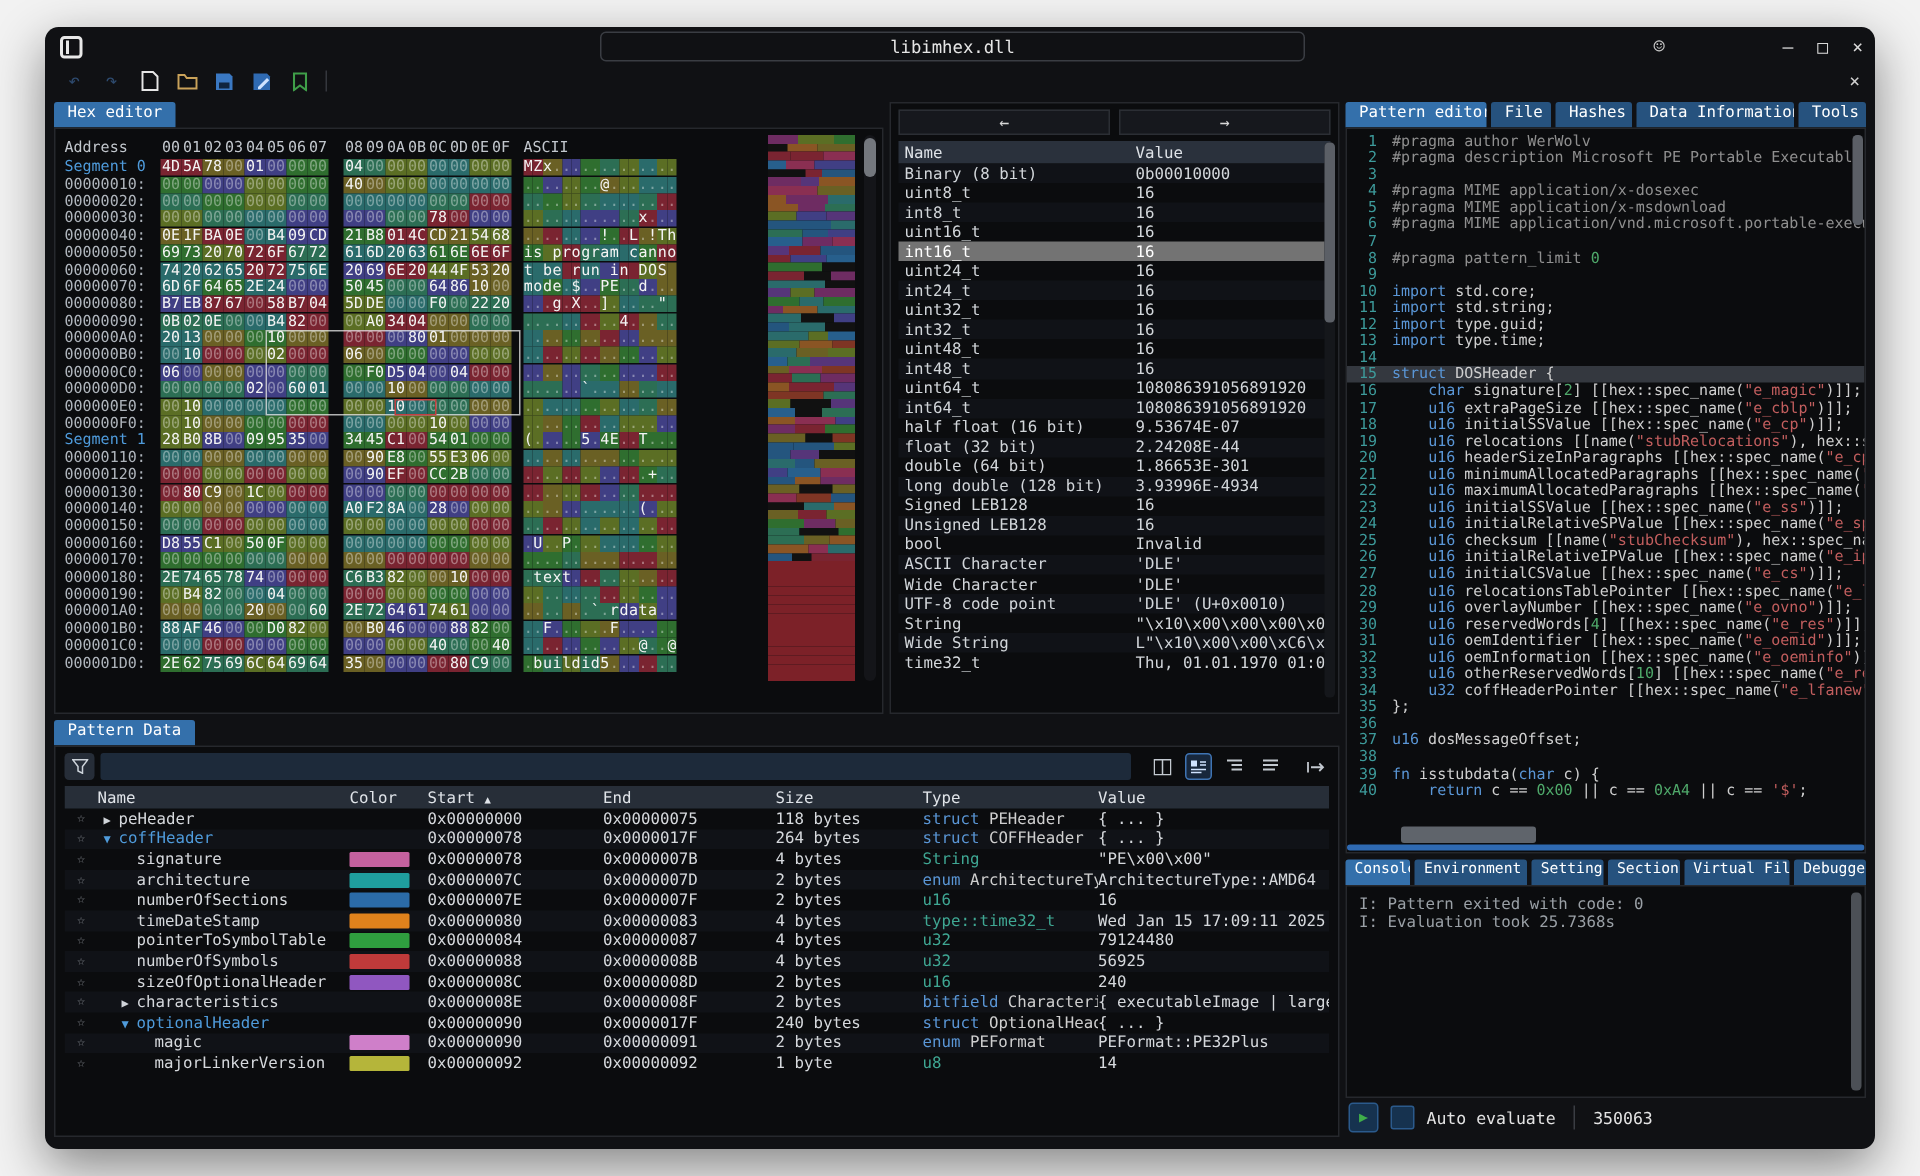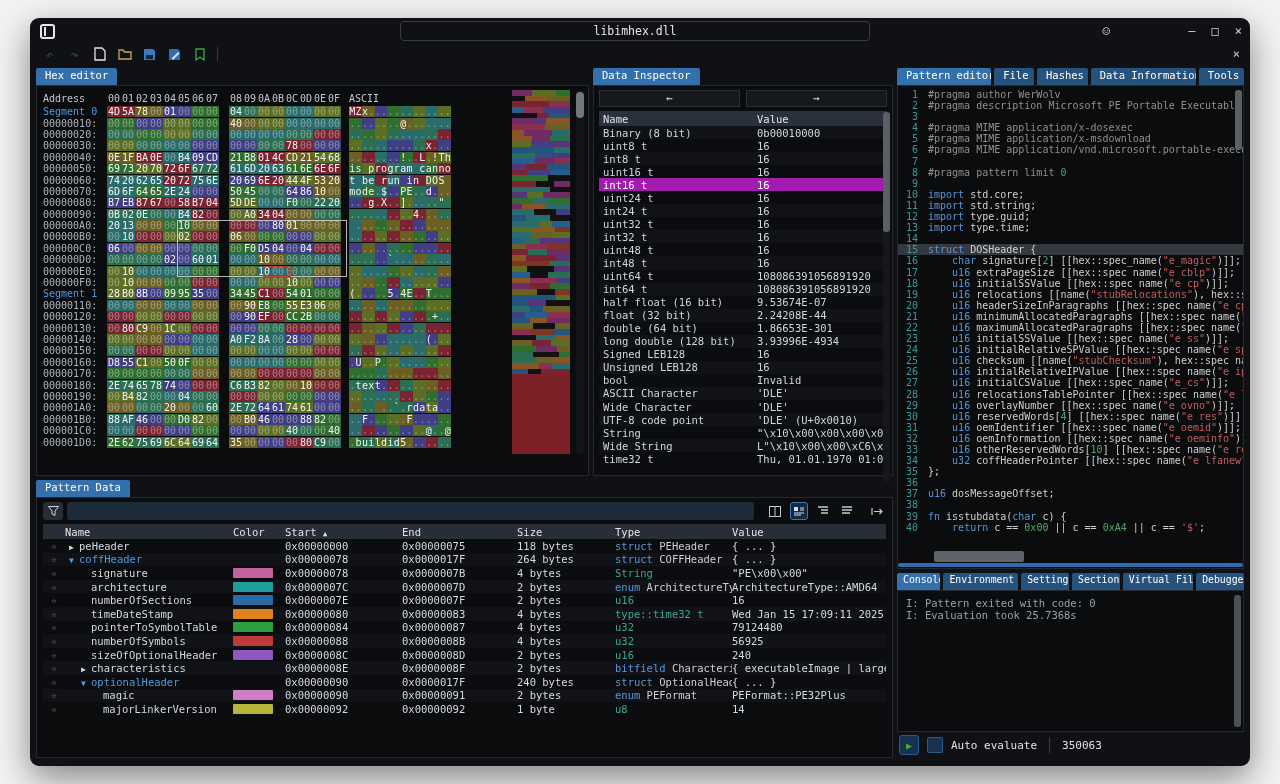--- a/index.html
+++ b/index.html
@@ -60,21 +60,21 @@
   .chevbox { width:20px; height:20px; border:1px solid #3a3f46; border-radius:3px; display:flex; align-items:center; justify-content:center; color:#cfd3d8; font-size:9px; line-height:7px; }
 
   
   .diwrap { width:300px; display:flex; flex-direction:column; }
   .dinav { display:flex; gap:6px; padding:4px 5px; }
   .dibtn { flex:1; height:17px; background:#16181d; border:1px solid #2b2e34; display:flex; align-items:center; justify-content:center; color:#d8d8d8; font-size:11px; }
   .ditable { font-size:10.5px; margin:0 5px; }
   .dihead { display:flex; background:#2a313c; color:#dfe3e8; height:15px; align-items:center; }
   .dirow { display:flex; height:13.05px; align-items:center; color:#d2d6da; }
   .dirow:nth-child(odd) { background:#101217; }
-  .dirow.sel { background:#a21caf; color:#fff;align-items:center; }
+  .dirow.sel { background:#737373; color:#fff;align-items:center; }
   .di-name { width:158px; flex:none; padding-left:4px; white-space:nowrap; overflow:hidden; }
   .di-val { flex:1; white-space:nowrap; overflow:hidden; }
   .di-scroll { position:absolute; right:2px; top:26px; width:7px; height:370px; background:#15171b; border-radius:3px; }
   .di-thumb { position:absolute; left:0; right:0; top:0; height:120px; background:#5b5f66; border-radius:3px; }
 
   
   .pdwrap { flex:1; display:flex; flex-direction:column; margin-top:4px; min-height:0; }
   .pd-filterrow { display:flex; align-items:center; gap:4px; padding:4px 6px 2px 6px; }
   .funnel { width:20px; height:18px; background:#262d38; border-radius:3px; display:flex; align-items:center; justify-content:center; color:#cdd3da; font-size:10px; }
   .pd-filter { flex:1; height:18px; background:#1d2a3a; border-radius:2px; }
@@ -1643,23 +1643,20 @@
                 <div class="mrow" style="background: rgb(124, 33, 40);"></div>
                 <div class="mrow" style="background: rgb(124, 33, 40);"></div>
               </div>
             <div class="vscroll">
                 <div class="vthumb" style="top:2px;height:26px"></div>
               </div>
           </div>
         </div>
 
         <div class="diwrap">
-          <div class="tabbar">
-              <div class="tab active">Data Inspector</div>
-            </div>
           <div class="panel">
             <div class="dinav">
               <div class="dibtn">←</div>
               <div class="dibtn">→</div>
             </div>
             <div class="ditable">
               <div class="dihead">
                 <span class="di-name">Name</span>
                 <span class="di-val">Value</span>
               </div>

